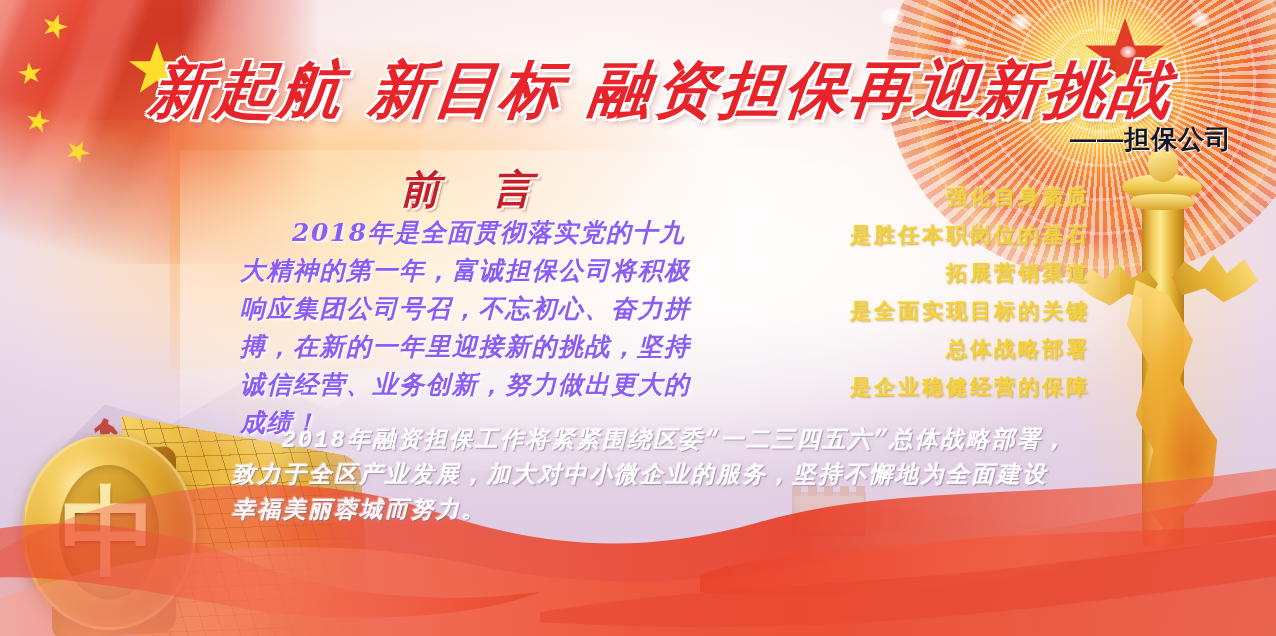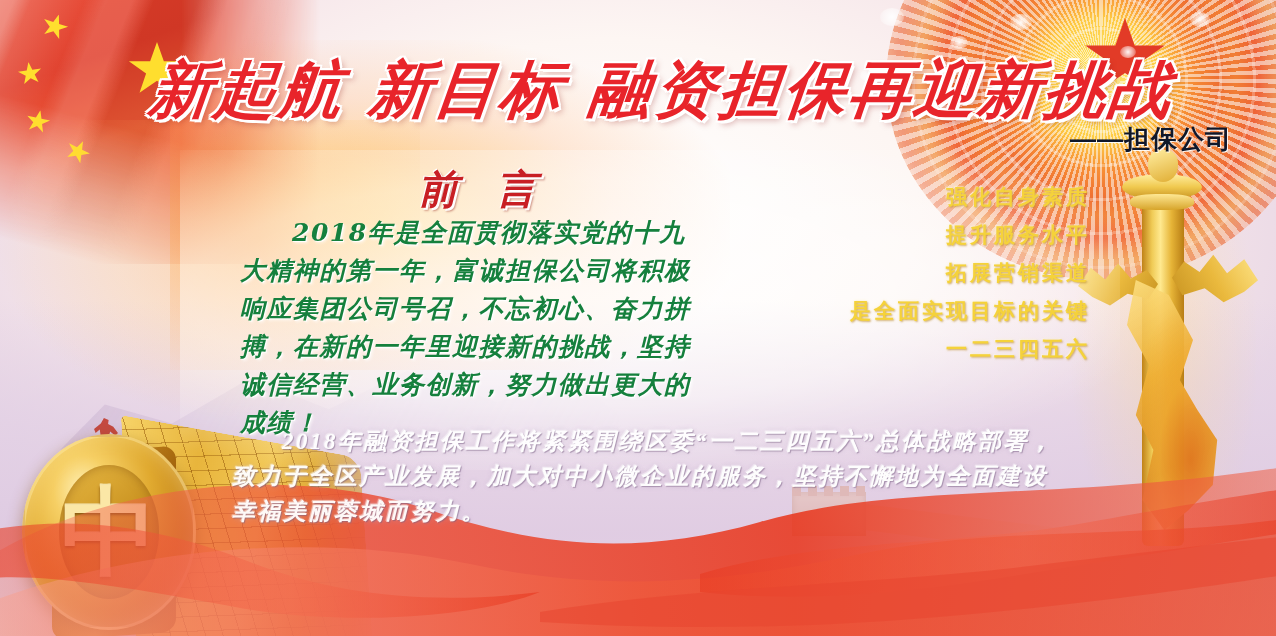--- a/index.html
+++ b/index.html
@@ -248,50 +248,49 @@
     transform:skewX(-6deg);
   }
   .subtitle{
     position:absolute;right:44px;top:122px;
     font-size:26px;font-weight:700;color:#0f172a;letter-spacing:1px;
     text-shadow:1px 1px 0 rgba(255,255,255,.9);
   }
 
   .preface-title{
     position:absolute;left:400px;top:162px;
-    font-family:Liberation Serif, serif;
+    font-family:Liberation Mono, monospace;
     font-size:40px;font-weight:700;font-style:italic;letter-spacing:14px;
     color:#c81f24;
     text-shadow:2px 2px 0 #fff, 3px 3px 2px rgba(150,40,30,.45), -1px -1px 0 #fff;
-    margin-left:18px;
   }
 
   .preface-body{
     position:absolute;left:240px;top:214px;width:452px;
     font-family:"DejaVu Serif","Liberation Serif",serif;
     font-size:25px;font-style:italic;font-weight:700;
     line-height:38px;letter-spacing:1.5px;
-    color:#15803d;
+    color:#8b5cf6;
     text-indent:52px;
     text-shadow:1px 1px 0 rgba(255,255,255,.95), 2px 2px 3px rgba(255,255,255,.7);
   }
 
   .slogans{
     position:absolute;left:760px;top:178px;width:330px;
     font-size:21px;font-weight:700;line-height:38px;letter-spacing:3px;
     color:#f5d23a;
     text-shadow:1px 1px 2px rgba(170,110,10,.55), 0 0 3px rgba(255,245,190,.8), -1px -1px 0 rgba(255,255,255,.35);
     text-align:right;
   }
   .slogans .s-ind{padding-left:58px;display:block;}
   .slogans .s-top{display:block;}
 
   .footer-para{
     position:absolute;left:232px;top:424px;width:838px;
-    font-family:Liberation Serif, serif;
+    font-family:Liberation Mono, monospace;
     font-size:23px;font-style:italic;font-weight:700;
     line-height:35px;letter-spacing:2.5px;
     color:#ffffff;
     text-indent:50px;
     text-shadow:
       1px 1px 1px rgba(120,95,130,.55),
       -1px -1px 1px rgba(255,255,255,.6),
       0 0 6px rgba(190,170,200,.55);
     opacity:.96;
   }
@@ -390,29 +389,30 @@
 
     <div class="subtitle">——担保公司</div>
 
     <div class="preface-title">前 言</div>
 
     <div class="preface-body">2018年是全面贯彻落实党的十九大精神的第一年，富诚担保公司将积极响应集团公司号召，不忘初心、奋力拼搏，在新的一年里迎接新的挑战，坚持诚信经营、业务创新，努力做出更大的成绩！</div>
 
     <div class="slogans">
       <div>
         <span class="s-top">强化自身素质</span>
+        <span class="s-ind">是胜任本职岗位的基石</span>
       </div>
       <div>
-        <span class="s-top">提升服务水平</span>
       </div>
       <div>
         <span class="s-top">拓展营销渠道</span>
         <span class="s-ind">是全面实现目标的关键</span>
       </div>
       <div>
-        <span class="s-top">一二三四五六</span>
+        <span class="s-top">总体战略部署</span>
+        <span class="s-ind">是企业稳健经营的保障</span>
       </div>
     </div>
 
     <div class="footer-para">2018年融资担保工作将紧紧围绕区委“一二三四五六”总体战略部署，致力于全区产业发展，加大对中小微企业的服务，坚持不懈地为全面建设幸福美丽蓉城而努力。</div>
 
   </div>
 </div>
 
 </body></html>

